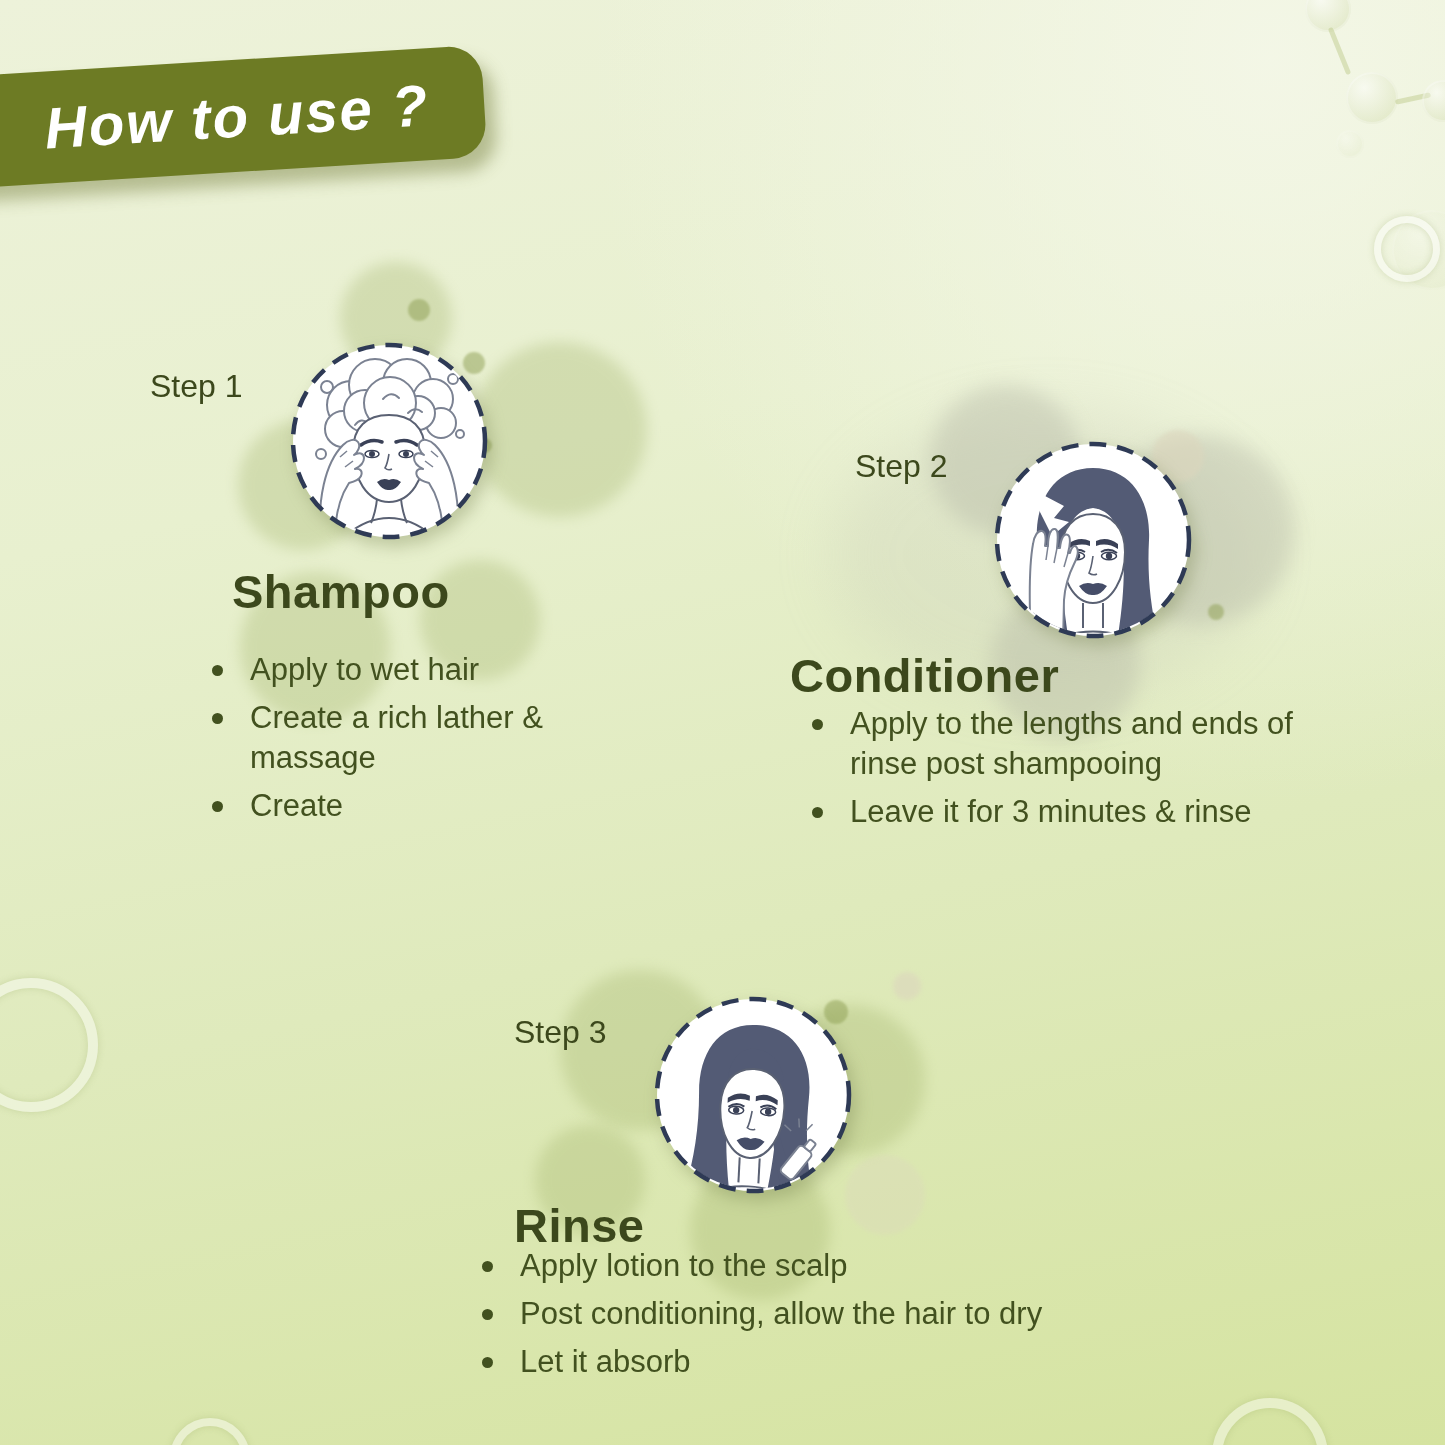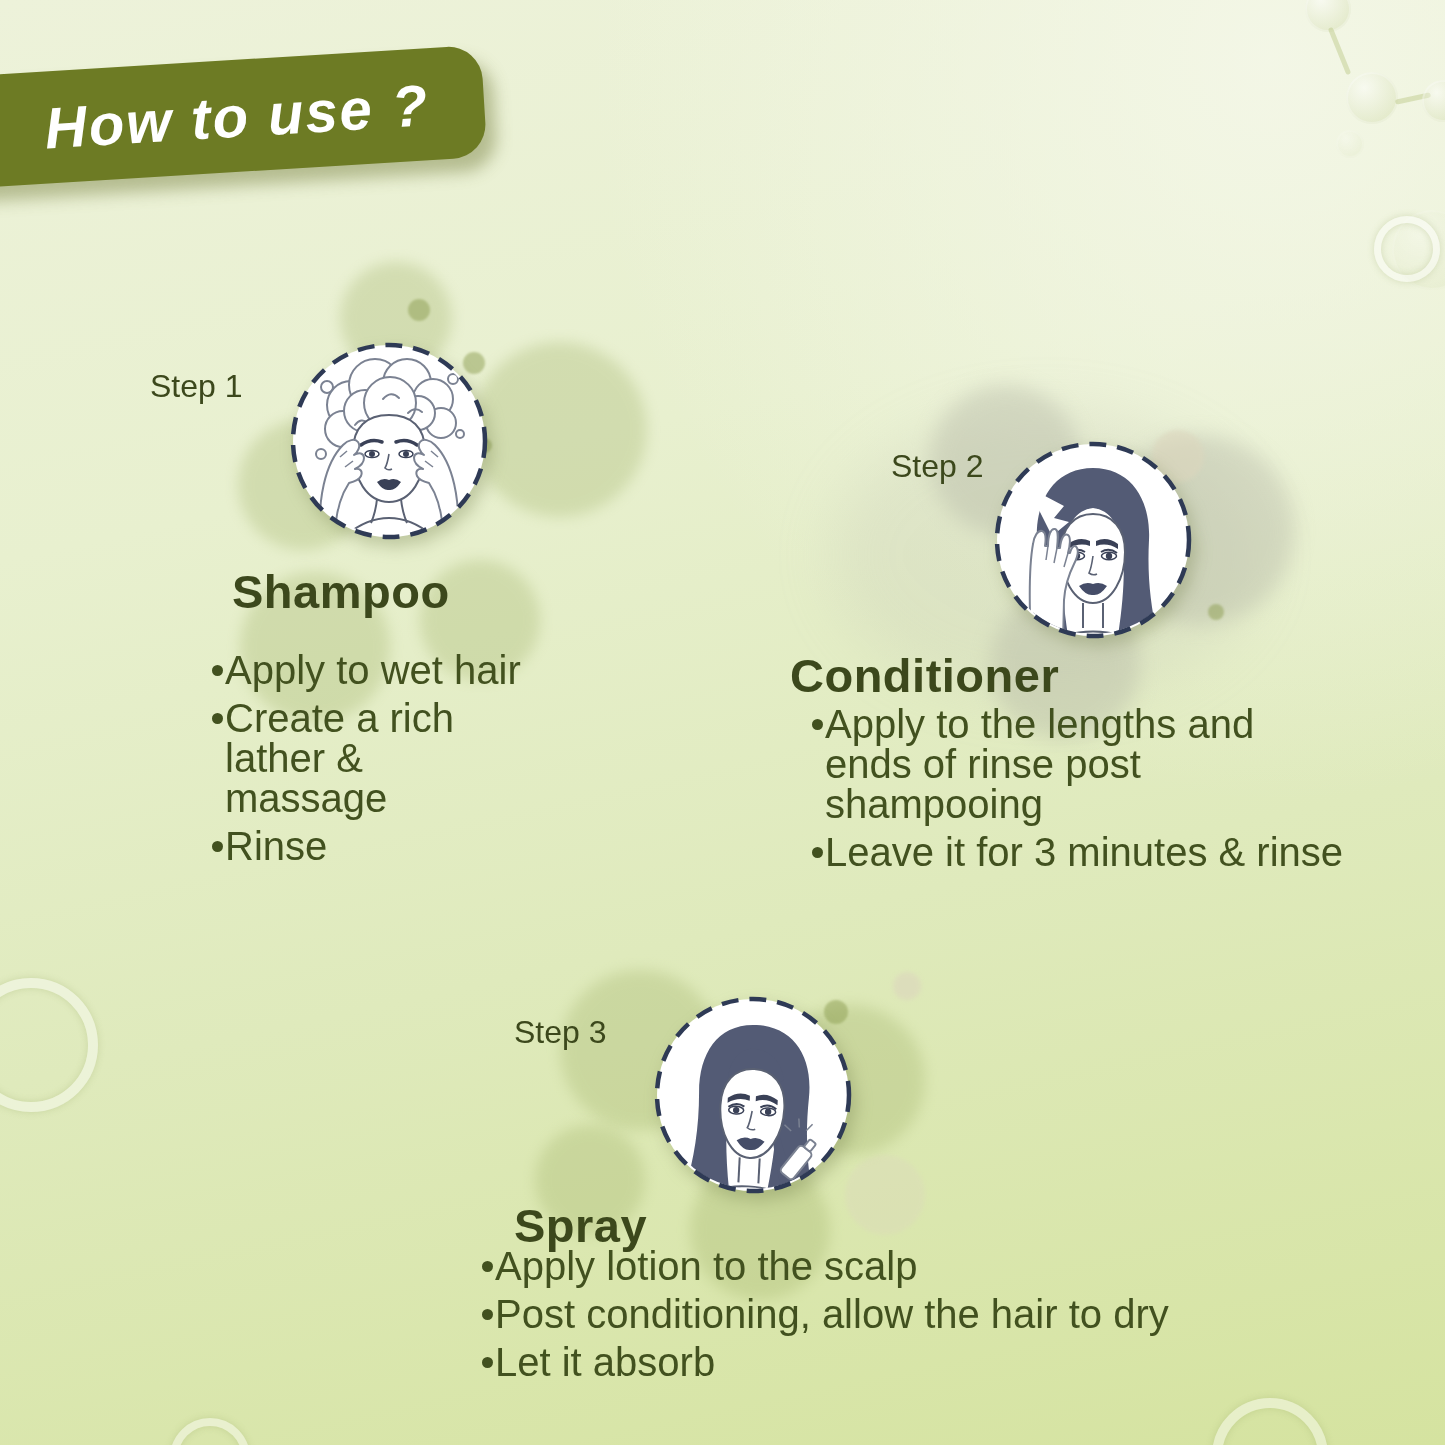--- a/index.html
+++ b/index.html
@@ -29,32 +29,32 @@
     position:absolute;left:-60px;top:78px;width:545px;height:112px;
     background:#6d7b24;border-radius:34px;transform:rotate(-3.5deg);transform-origin:left center;
     box-shadow:10px 14px 16px rgba(115,125,60,.45);
     display:flex;align-items:center;padding-left:105px;box-sizing:border-box;
   }
   .banner-title{color:#ffffff;font-size:58px;font-weight:bold;font-style:italic;letter-spacing:2px;white-space:nowrap;}
   
   .step-label{position:absolute;font-size:32px;color:#3c481c;}
   .step-title{position:absolute;font-size:47px;font-weight:bold;color:#3c481c;letter-spacing:.5px;}
   .bullets{position:absolute;list-style:none;margin:0;padding:0;}
-  .bullets li{display:flex;gap:2px;font-size:40px;line-height:40px;color:#42511f;margin-bottom:8px;}
+  .bullets li{display:flex;gap:27px;font-size:31px;line-height:40px;color:#42511f;margin-bottom:8px;}
   .dot{flex:0 0 auto;width:11px;height:11px;border-radius:50%;background:#42511f;margin-top:15px;}
   .nw{white-space:nowrap;}
   .w300{max-width:300px;}
   .w455{max-width:455px;}
   
   .illus{position:absolute;width:204px;height:204px;filter:drop-shadow(5px 8px 8px rgba(115,125,75,.35));}
   #illus1{left:287px;top:339px;}
   #illus2{left:991px;top:438px;}
   #illus3{left:651px;top:993px;}
   #step1-label{left:150px;top:368px;}
-  #step2-label{left:855px;top:448px;margin-left:36px;}
+  #step2-label{left:855px;top:448px;}
   #step3-label{left:514px;top:1014px;}
   #step1-title{left:232px;top:564px;}
   #step2-title{left:790px;top:648px;}
   #step3-title{left:514px;top:1198px;}
   #step1-bullets{left:212px;top:650px;width:340px;}
   #step2-bullets{left:812px;top:704px;width:500px;}
   #step3-bullets{left:482px;top:1246px;width:700px;}
 </style>
 </head>
 <body>
@@ -160,21 +160,21 @@
     <li>
         <span class="dot"></span>
         <span class="nw">Apply to wet hair</span>
       </li>
     <li>
         <span class="dot"></span>
         <span class="w300">Create a rich lather &amp; massage</span>
       </li>
     <li>
         <span class="dot"></span>
-        <span class="nw">Rinse</span>
+        <span class="nw">Create</span>
       </li>
   </ul>
 
   <div class="step-label" id="step2-label">Step 2</div>
   <svg class="illus" id="illus2" viewBox="0 0 204 204">
     <defs>
         <clipPath id="clip2">
           <circle cx="102" cy="102" r="94"></circle>
         </clipPath>
       </defs>
@@ -250,21 +250,21 @@
         </g>
         <g stroke="#7b8292" stroke-width="1.5" fill="none">
           <path d="M142,136 l-7,-6"></path>
             <path d="M150,132 l-1,-9"></path>
             <path d="M157,135 l6,-7"></path>
         </g>
       </g>
     </g>
     <circle cx="102" cy="102" r="96" fill="none" stroke="#2e3a55" stroke-width="4.5" stroke-dasharray="17 11"></circle>
   </svg>
-  <div class="step-title" id="step3-title">Spray</div>
+  <div class="step-title" id="step3-title">Rinse</div>
   <ul class="bullets" id="step3-bullets">
     <li>
         <span class="dot"></span>
         <span class="nw">Apply lotion to the scalp</span>
       </li>
     <li>
         <span class="dot"></span>
         <span class="nw">Post conditioning, allow the hair to dry</span>
       </li>
     <li>

